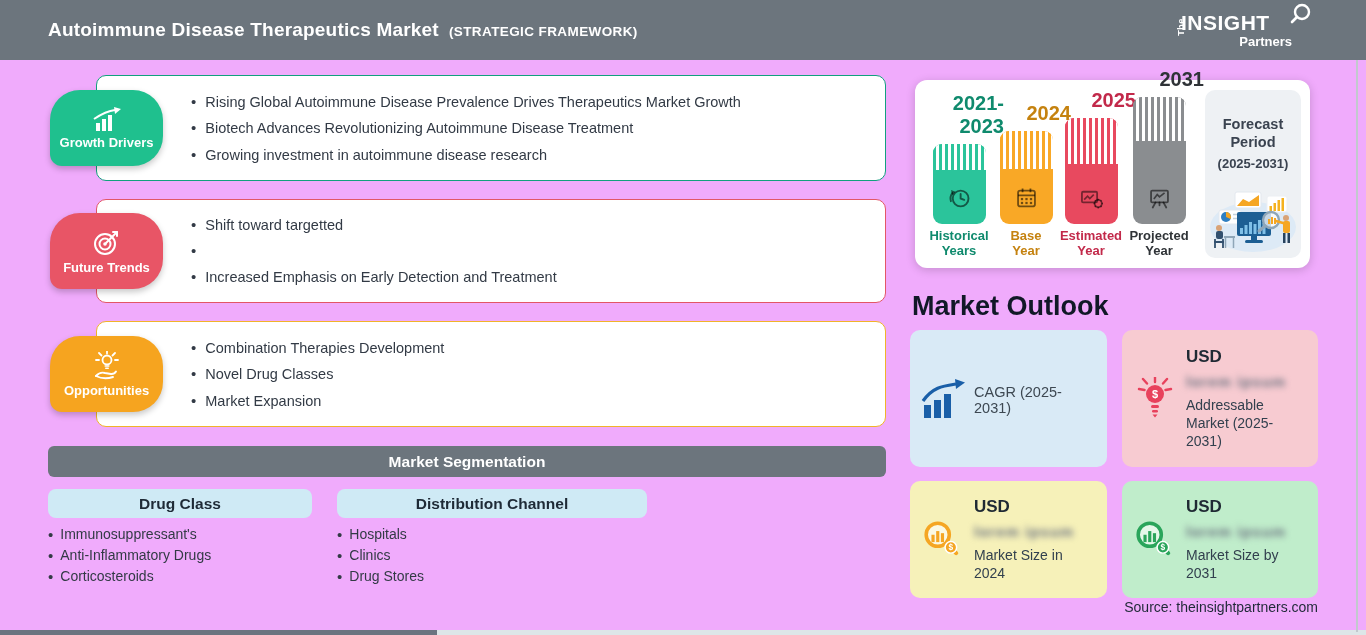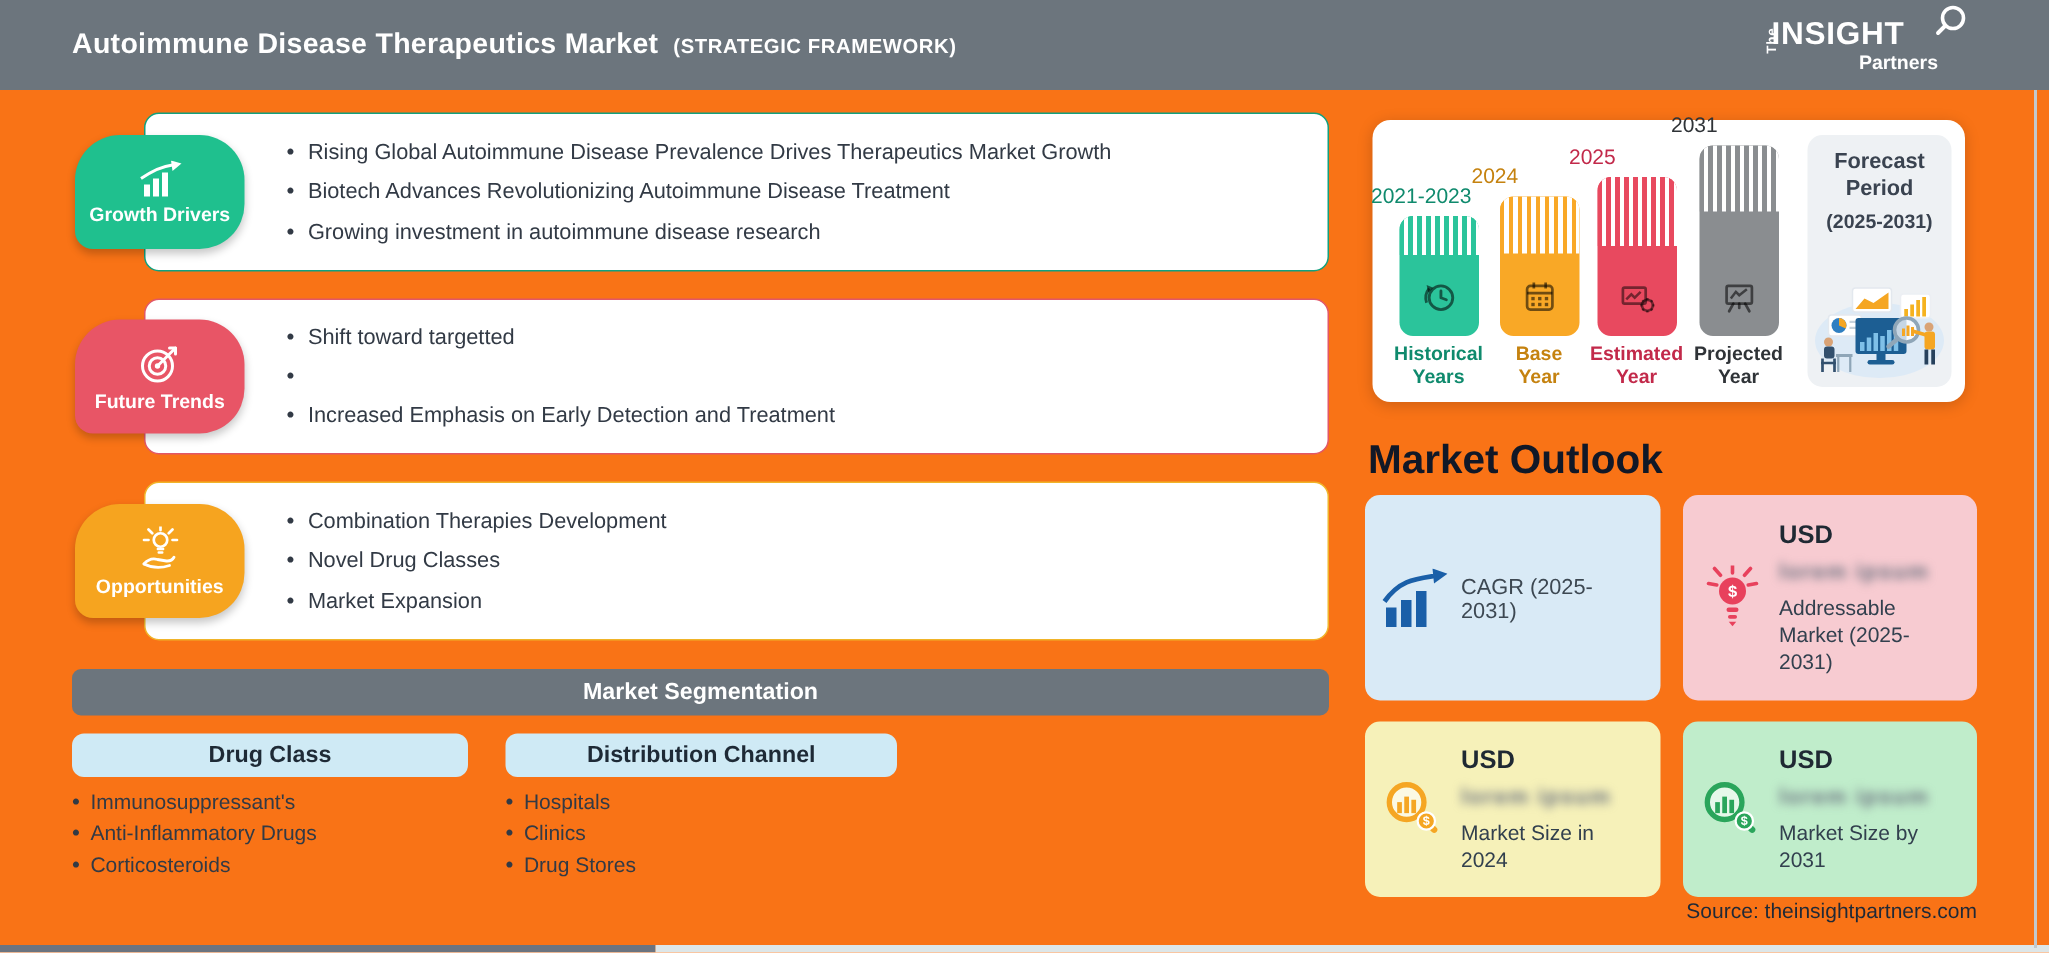--- a/index.html
+++ b/index.html
@@ -1,18 +1,18 @@
 <!DOCTYPE html>
 <html><head>
 <meta charset="utf-8">
 <style>
   * { margin:0; padding:0; box-sizing:border-box; }
   html,body { background:#ffffff; }
   body { font-family:"Liberation Sans", sans-serif; }
-  .page { position:relative; width:1366px; height:635px; background:#f97316; overflow:hidden; }
+  .page { position:relative; width:1366px; height:635px; background:#f0abfc; overflow:hidden; }
 
   
   .topbar { position:absolute; left:0; top:0; width:1366px; height:60px; background:#6c757d; display:flex; align-items:center; }
   .title-wrap { margin-left:48px; display:flex; align-items:baseline; gap:10px; color:#fff; }
   .page-title { font-size:19px; font-weight:700; letter-spacing:.2px; }
   .page-subtitle { font-size:13.5px; font-weight:600; letter-spacing:.4px; }
   .logo { position:absolute; right:58px; top:9px; width:132px; height:42px; color:#fff; }
   .logo-the { position:absolute; left:-4px; top:13px; font-size:9px; font-weight:700; transform:rotate(-90deg); letter-spacing:.5px; }
   .logo-insight { position:absolute; left:5px; top:2px; font-size:21px; font-weight:800; letter-spacing:.5px; }
   .logo-partners { position:absolute; right:16px; top:25px; font-size:13px; font-weight:700; }
@@ -36,25 +36,25 @@
   .seg-list { position:absolute; top:524px; font-size:14px; color:#222b35; line-height:21px; }
   .seg-list .bullet { font-size:14px; line-height:21px; }
   .seg-list .dot { line-height:21px; margin-right:7px; }
 
   
   .tl-card { position:absolute; left:915px; top:80px; width:395px; height:188px; background:#fff; border-radius:12px;
              box-shadow:0 2px 10px rgba(0,0,0,.18); }
   .tbar-body { position:absolute; bottom:44px; width:53px; border-radius:9px; background:var(--bar-color); overflow:hidden; }
   .tbar-stripes { position:absolute; top:0; left:0; width:100%;
                   background:repeating-linear-gradient(90deg, var(--bar-color) 0 3px, #ffffff 3px 6px); }
-  .tbar-year { position:absolute; width:90px; text-align:left; font-size:14px; font-weight:400; color:var(--bar-text); }
+  .tbar-year { position:absolute; width:90px; text-align:right; font-size:20px; font-weight:700; color:var(--bar-text); }
   .tbar-label { position:absolute; top:148px; text-align:center; font-size:13px; font-weight:700; line-height:15px; color:var(--bar-text); }
   .tbar-icon { position:absolute; bottom:56px; }
   .forecast-panel { position:absolute; left:290px; top:10px; width:96px; height:168px; background:#eef1f4; border-radius:10px;
-                    text-align:center; padding-top:9px; color:#3a4350; }
+                    text-align:center; padding-top:25px; color:#3a4350; }
   .forecast-line { font-size:14.5px; font-weight:700; line-height:18px; }
   .forecast-range { font-size:13px; font-weight:700; margin-top:5px; }
   .forecast-illo { position:absolute; left:2px; bottom:4px; }
 
   
   .mo-title { position:absolute; left:912px; top:291px; font-size:27px; font-weight:700; color:#111827; }
   .mcard { position:absolute; border-radius:10px; display:flex; align-items:center; padding:12px 12px 12px 10px; gap:8px; }
   .mcard-iconwrap { flex:0 0 46px; display:flex; justify-content:center; color:var(--icon-color); }
   .mcard-body { flex:1; }
   .mcard-value { font-size:27px; font-weight:800; color:#1f2933; }
@@ -159,21 +159,21 @@
         <span>Novel Drug Classes</span>
       </div>
     <div class="bullet">
         <span class="dot">•</span>
         <span>Market Expansion</span>
       </div>
   </div>
 
   <div class="seg-bar">Market Segmentation</div>
   <div class="seg-pill" style="left:48px;width:264px;">Drug Class</div>
-  <div class="seg-pill" style="left:337px;width:261px;">Distribution Channel</div>
+  <div class="seg-pill" style="left:337px;width:310px;">Distribution Channel</div>
   <div class="seg-list" style="left:48px;width:270px;">
     <div class="bullet">
         <span class="dot">•</span>
         <span>Immunosuppressant's</span>
       </div>
     <div class="bullet">
         <span class="dot">•</span>
         <span>Anti-Inflammatory Drugs</span>
       </div>
     <div class="bullet">

